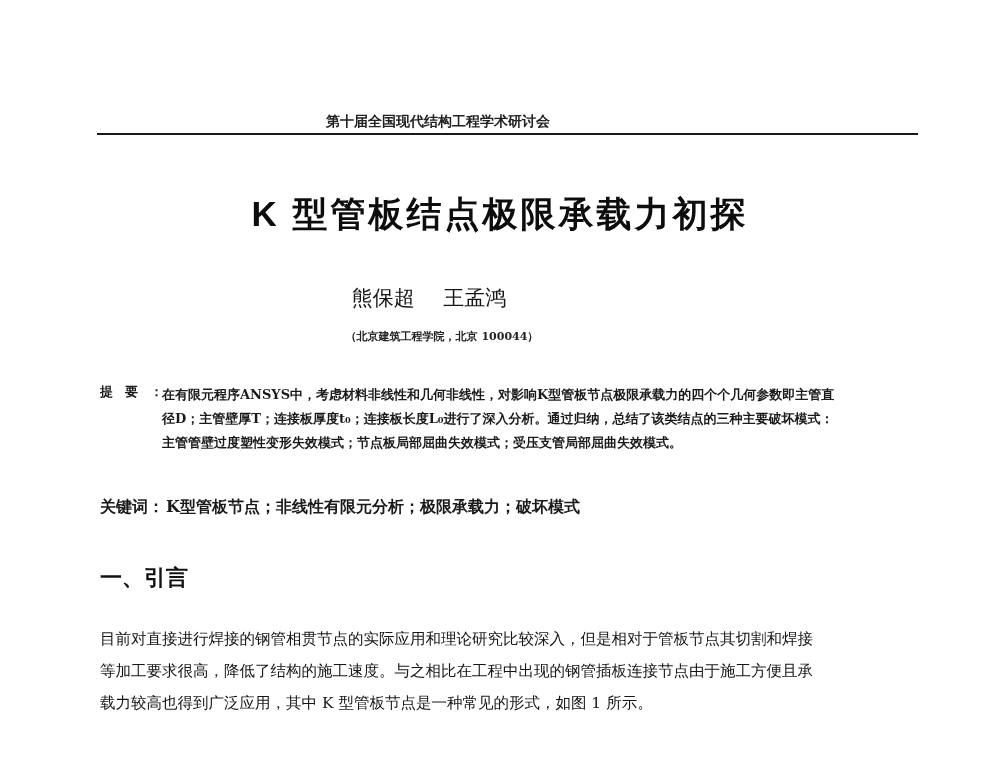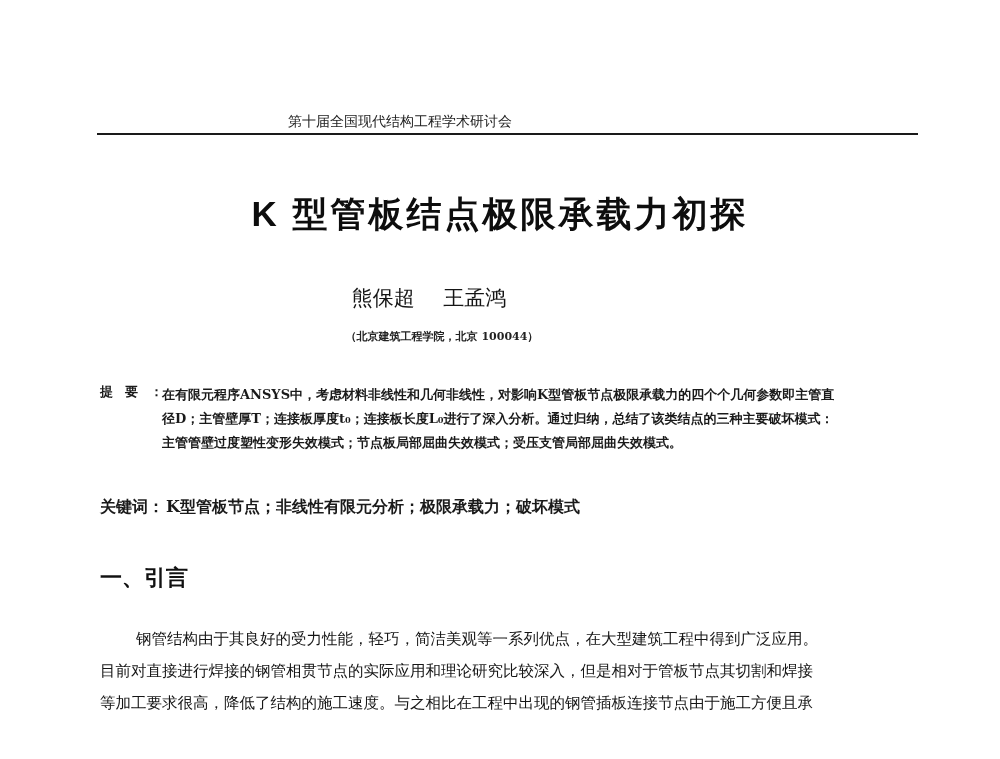--- a/index.html
+++ b/index.html
@@ -15,23 +15,24 @@
     color: #111111;
     font-family: "DejaVu Serif", "Liberation Serif", serif;
   }
   .running-header {
     position: absolute;
     left: 0;
     top: 113px;
     width: 800px;
     text-align: center;
     font-size: 14px;
-    font-weight: normal;
+    font-weight: bold;
     letter-spacing: 0px;
     color: #222;
+    padding-left: 38px;
   }
   .header-rule {
     position: absolute;
     left: 97px;
     top: 133px;
     width: 821px;
     height: 0;
     border-top: 2px solid #1a1a1a;
   }
   .paper-title {
@@ -160,16 +161,16 @@
   </div>
 </div>
 
 <div class="keywords">
   <span class="kw-label">关键词：</span><span>K型管板节点；非线性有限元分析；极限承载力；破坏模式</span>
 </div>
 
 <div class="section-heading">一、引言</div>
 
 <div class="body-text">
-  <div class="line first">钢管结构由于其良好的受力性能，轻巧，简洁美观等一系列优点，在大型建筑工程中得到广泛应用。</div>
   <div class="line">目前对直接进行焊接的钢管相贯节点的实际应用和理论研究比较深入，但是相对于管板节点其切割和焊接</div>
   <div class="line">等加工要求很高，降低了结构的施工速度。与之相比在工程中出现的钢管插板连接节点由于施工方便且承</div>
+  <div class="line">载力较高也得到广泛应用，其中 K 型管板节点是一种常见的形式，如图 1 所示。</div>
 </div>
 
 </body></html>

